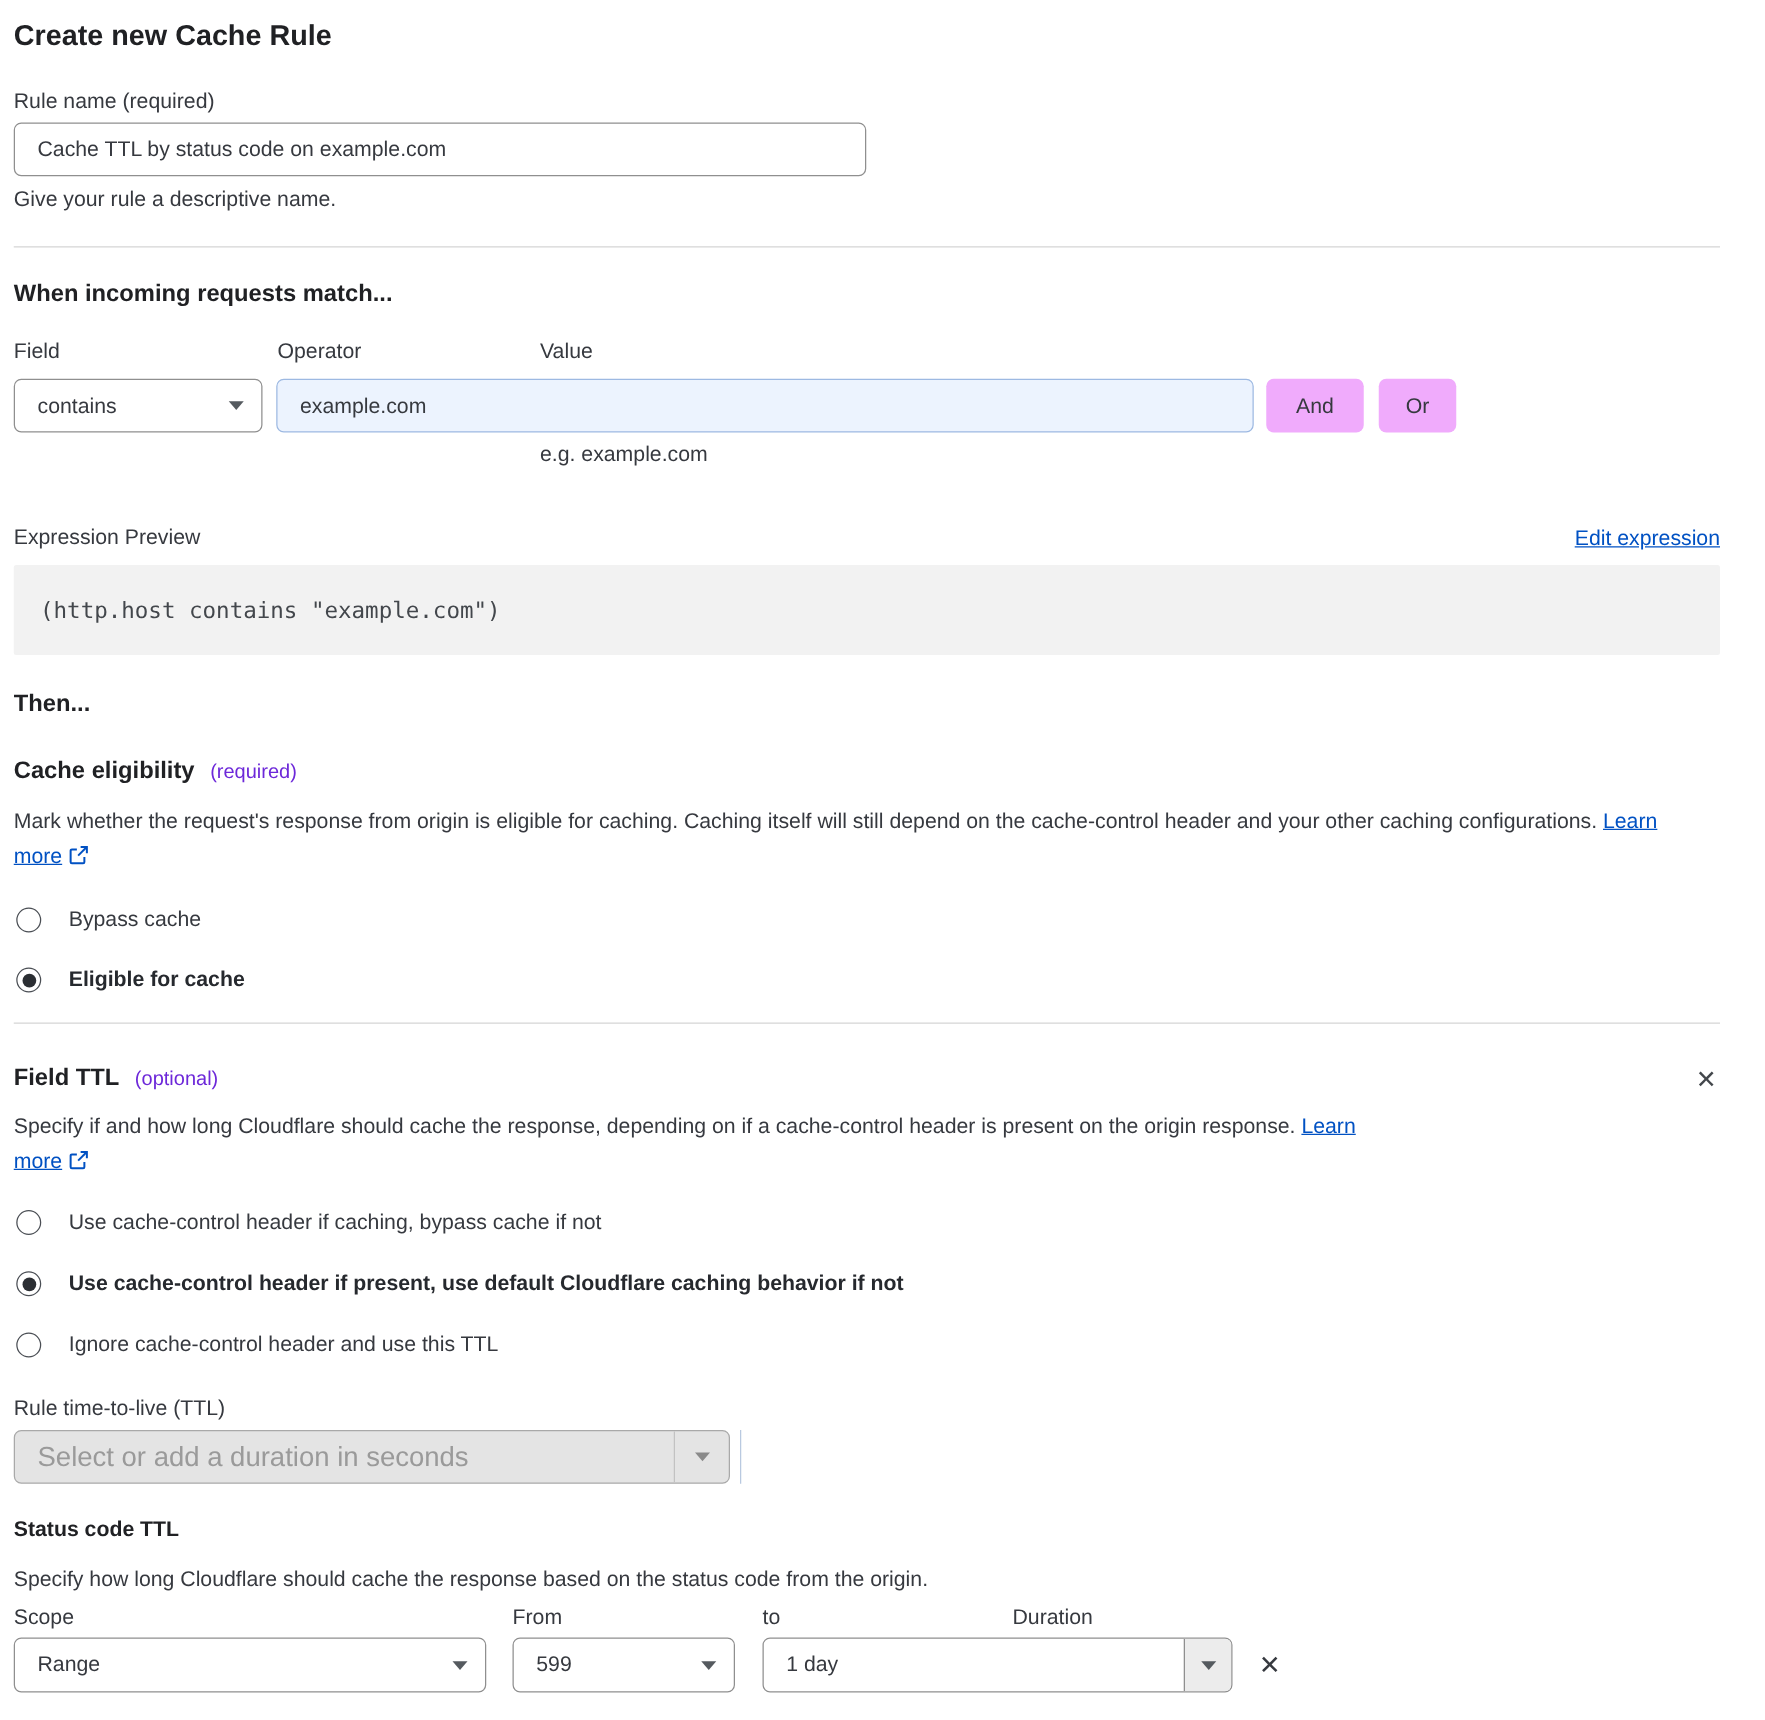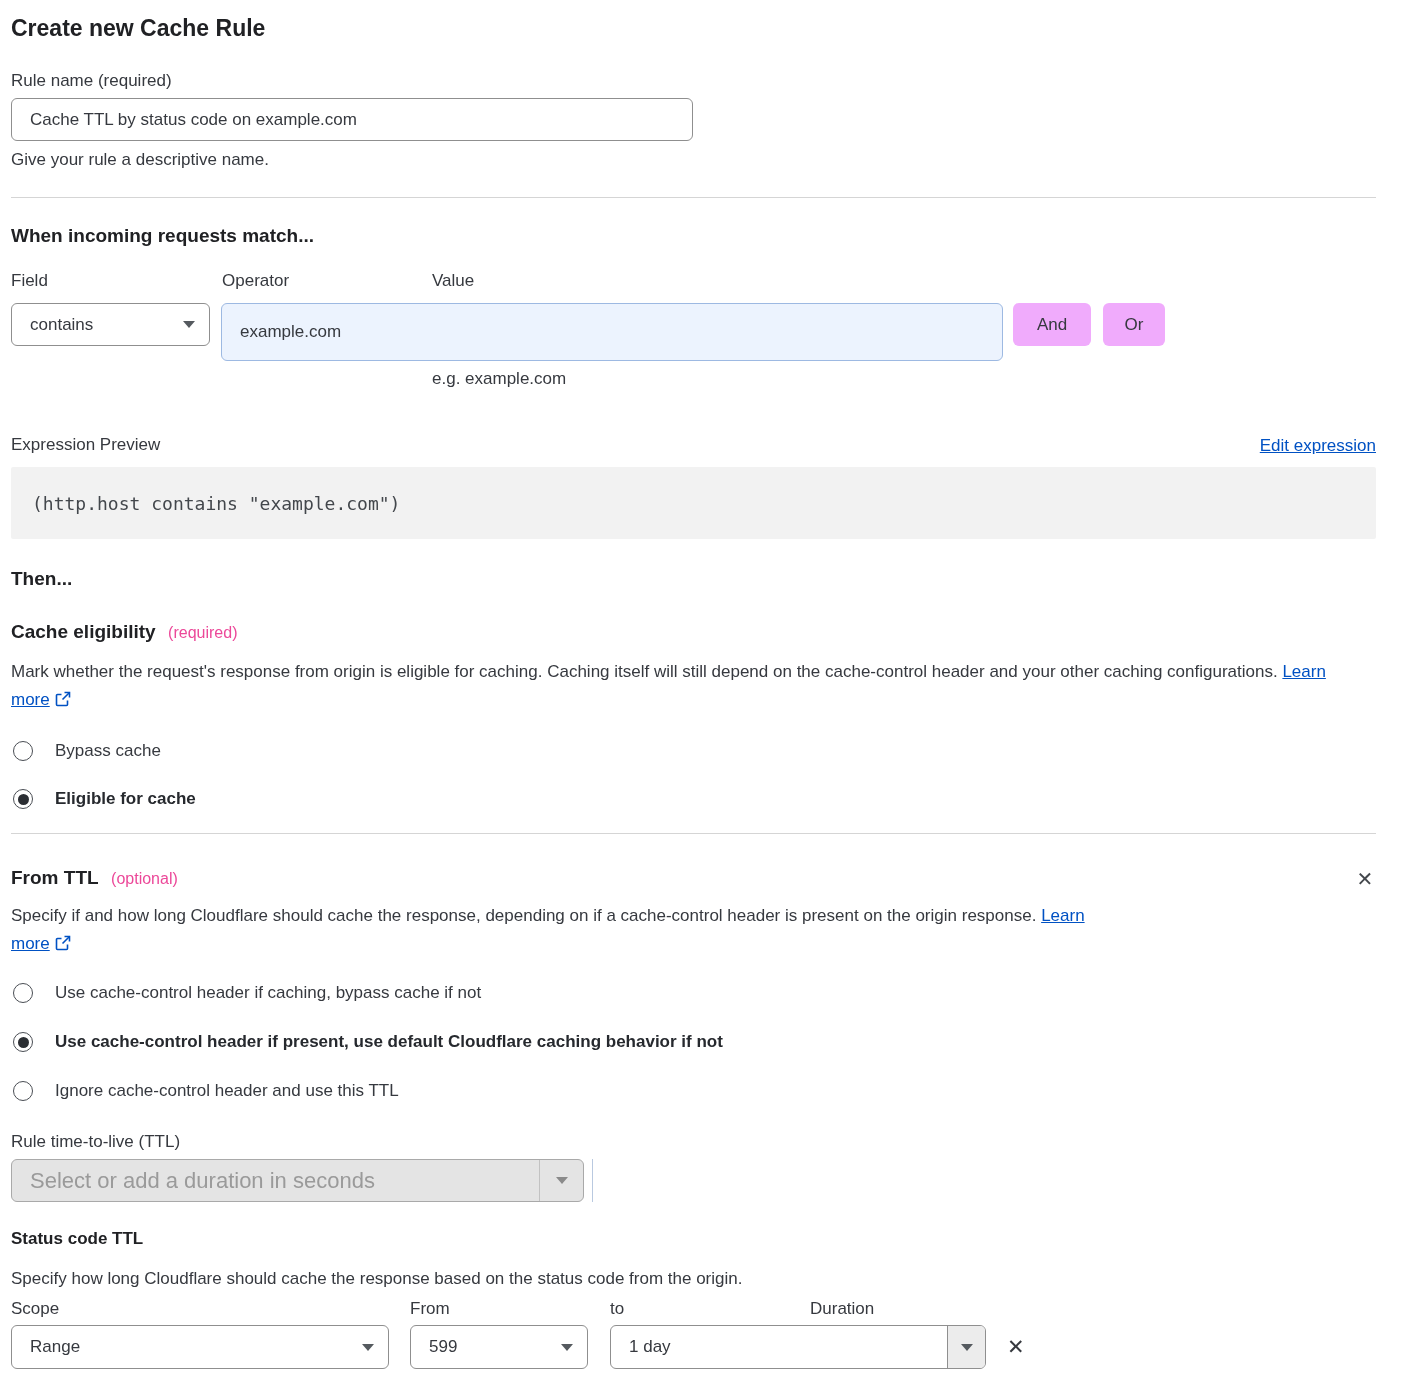--- a/index.html
+++ b/index.html
@@ -5,21 +5,21 @@
   * { box-sizing: border-box; margin: 0; padding: 0; }
   html, body { width: 1412px; height: 1376px; background: #ffffff; overflow: hidden; }
   body {
     font-family: "Liberation Sans", sans-serif;
     color: #36393f;
     padding: 14px 36px 0 11px;
   }
   .page-title { font-size: 23px; font-weight: 700; color: #202124; line-height: 28px; }
 
   .field-label { font-size: 17px; line-height: 22px; color: #36393f; }
-  .muted { color: #ec4899; font-weight: 400; font-size: 16px; }
+  .muted { color: #6d28d9; font-weight: 400; font-size: 16px; }
 
   .text-input {
     width: 682px; height: 43px; border: 1px solid #8f8f8f; border-radius: 6px;
     font-family: "Liberation Sans", sans-serif; font-size: 17px; color: #36393f;
     padding: 0 18px; background: #fff; outline: none;
   }
   .helper { font-size: 17px; line-height: 22px; color: #36393f; margin-top: 8px; }
 
   .divider { height: 1px; background: #d5d5d5; width: 100%; }
 
@@ -35,21 +35,21 @@
     height: 43px; border: 1px solid #8f8f8f; border-radius: 6px; background: #fff;
     display: flex; align-items: center; justify-content: space-between;
     padding: 0 14px 0 18px; font-size: 17px; color: #36393f; cursor: pointer;
   }
   .caret {
     width: 0; height: 0;
     border-left: 6px solid transparent; border-right: 6px solid transparent;
     border-top: 7px solid #555a5f; flex: none; margin-left: 8px;
   }
   .value-input {
-    width: 782px; height: 58px; border: 1px solid #9db9e2; border-radius: 6px;
+    width: 782px; height: 43px; border: 1px solid #9db9e2; border-radius: 6px;
     background: #ecf3fe; font-family: "Liberation Sans", sans-serif;
     font-size: 17px; color: #36393f; padding: 0 18px; outline: none;
   }
   .btn-gray {
     height: 43px; background: #f0abfc; border: none; border-radius: 6px;
     font-family: "Liberation Sans", sans-serif; font-size: 17px; color: #36393f;
     cursor: pointer; display: flex; align-items: center; justify-content: center;
   }
   .btn-and { width: 78px; margin-left: 10px; }
   .btn-or  { width: 62px; margin-left: 12px; }
@@ -189,21 +189,21 @@
     <span class="radio-circle"></span>
     <span class="radio-label">Eligible for cache</span>
   </div>
 </div>
 
 <div class="divider" style="margin-top: 23px;"></div>
 
 <div class="section-wrap" style="margin-top: 32px;">
   <button class="close-x">✕</button>
   <div>
-    <span class="section-heading">From TTL</span>
+    <span class="section-heading">Field TTL</span>
     <span class="muted" style="margin-left: 8px;">(optional)</span>
   </div>
   <p class="desc" style="max-width: 1105px; margin-top: 12px;">
     <span>Specify if and how long Cloudflare should cache the response, depending on if a cache-control header is present on the origin response.</span>
     <a class="link">Learn more</a><span class="ext-icon"><svg width="16" height="16" viewBox="0 0 16 16" fill="none" stroke="#0051c3" stroke-width="1.6">
           <path d="M12.5 9.5v4a1 1 0 0 1-1 1h-9a1 1 0 0 1-1-1v-9a1 1 0 0 1 1-1h4"></path>
           <path d="M9.5 1.5h5v5"></path>
           <path d="M14 2 7.5 8.5"></path>
         </svg></span>
   </p>

